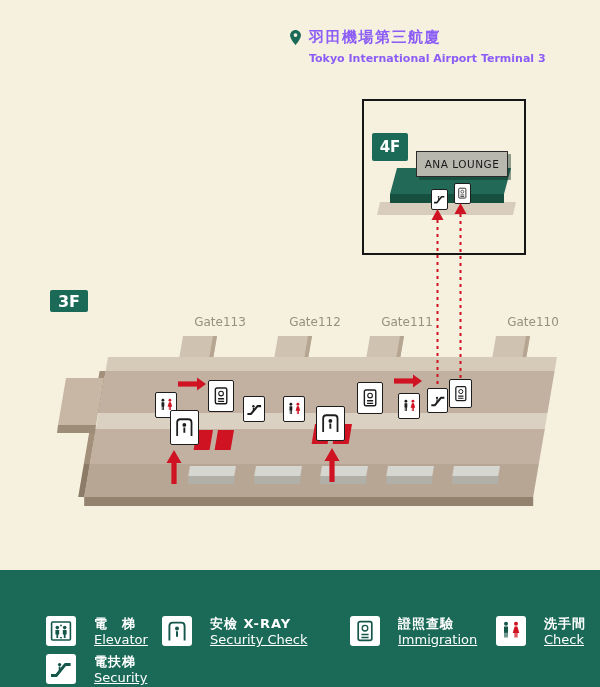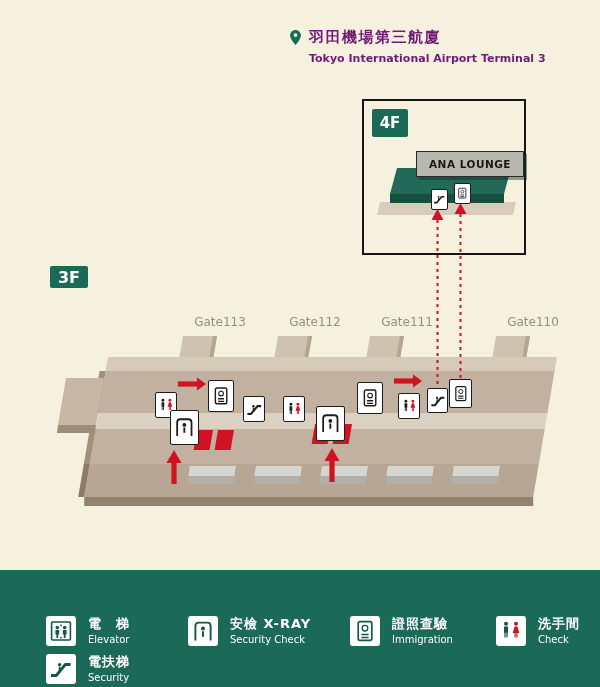--- a/index.html
+++ b/index.html
@@ -1,58 +1,58 @@
 <!DOCTYPE html>
 <html><head>
 <meta charset="utf-8">
 <style>
   html,body{margin:0;padding:0;background:#f6f1df;}
   .page{position:relative;width:600px;height:687px;background:#f6f1df;overflow:hidden;
         font-family:"DejaVu Sans","Liberation Sans",sans-serif;}
 
   
-  .header{position:absolute;left:289px;top:28px;color:#701a75;z-index:4;}
+  .header{position:absolute;left:289px;top:28px;color:#8b5cf6;z-index:4;}
   .header .row1{display:flex;align-items:flex-start;gap:7px;}
   .pin-icon svg{width:13px;height:17px;display:block;margin-top:1px;}
   .title-zh{font-size:15px;font-weight:bold;letter-spacing:1.5px;}
   .title-en{font-size:11px;font-weight:bold;margin-top:5px;margin-left:20px;}
 
   
   .floor-badge{position:absolute;background:#1a6a57;color:#fff;font-weight:bold;
-        display:flex;align-items:center;justify-content:center;border-radius:2px;z-index:3;}
+        display:flex;align-items:center;justify-content:center;border-radius:2px;z-index:3;margin-top:24px;}
   .badge-3f{left:50px;top:266px;width:38px;height:22px;font-size:16px;}
   .badge-4f{left:8px;top:8px;width:36px;height:28px;font-size:15px;position:absolute;}
 
   
   .inset{position:absolute;left:362px;top:99px;width:160px;height:152px;border:2px solid #161616;z-index:1;}
   .inset .platform{position:absolute;left:0;top:0;width:100%;height:100%;}
-  .lounge-box{position:absolute;left:52px;top:50px;width:108px;height:26px;background:#b9b8ae;
-        border:1.5px solid #2b2b2b;color:#181818;font-size:10.5px;font-weight:bold;
+  .lounge-box{position:absolute;left:52px;top:50px;width:92px;height:26px;background:#b9b8ae;
+        border:1.5px solid #2b2b2b;color:#181818;font-size:10.5px;font-weight:normal;
         display:flex;align-items:center;justify-content:center;letter-spacing:.5px;
         box-shadow:3px 3px 0 rgba(15,50,38,.45);box-sizing:border-box;}
 
   
   .gate-label{position:absolute;top:315px;transform:translateX(-50%);font-size:12px;color:#95907f;z-index:1;margin-left:23px;}
 
   
   .map-svg{position:absolute;left:0;top:0;z-index:2;pointer-events:none;}
 
   
   .tile{position:absolute;background:#fff;border:1.5px solid #1d1d1d;border-radius:2px;
         display:flex;align-items:center;justify-content:center;z-index:3;color:#1d1d1d;box-sizing:border-box;}
   .tile svg{width:84%;height:86%;display:block;}
 
   
   .legend{position:absolute;left:0;top:570px;width:600px;height:117px;background:#1a6a57;z-index:4;}
-  .leg-item{position:absolute;display:flex;align-items:flex-start;gap:12px;}
+  .leg-item{position:absolute;display:flex;align-items:flex-start;gap:18px;}
   .leg-tile{width:30px;height:30px;background:#fff;border-radius:3px;display:flex;
         align-items:center;justify-content:center;color:#14574a;flex:0 0 auto;}
   .leg-tile svg{width:24px;height:24px;display:block;}
   .leg-zh{font-size:13px;font-weight:bold;color:#fff;letter-spacing:1px;line-height:15px;}
-  .leg-en{font-size:10px;color:#fff;margin-top:3px;line-height:12px;}
+  .leg-en{font-size:13px;color:#fff;margin-top:3px;line-height:12px;text-decoration:underline;}
 </style>
 </head>
 <body>
 
 <svg width="0" height="0" style="position:absolute" aria-hidden="true">
   <defs>
     <symbol id="sym-elevator" viewBox="0 0 24 24">
       <rect x="2.6" y="3" width="18.8" height="18" rx="1" fill="none" stroke="currentColor" stroke-width="1.6"></rect>
       <circle cx="8.3" cy="8.6" r="1.8" fill="currentColor"></circle>
       <path d="M6.4,11 h3.8 v4.6 h-1 v3.4 h-1.8 v-3.4 h-1 z" fill="currentColor"></path>
@@ -256,21 +256,21 @@
       <span class="leg-tile">
           <svg>
             <use href="#sym-escalator"></use>
           </svg>
         </span>
       <span class="leg-text">
           <div class="leg-zh">電扶梯</div>
           <div class="leg-en">Security</div>
         </span>
     </div>
-    <div class="leg-item" style="left:188px;top:46px;">
+    <div class="leg-item" style="left:162px;top:46px;">
       <span class="leg-tile">
           <svg>
             <use href="#sym-security"></use>
           </svg>
         </span>
       <span class="leg-text">
           <div class="leg-zh">安檢 X-RAY</div>
           <div class="leg-en">Security Check</div>
         </span>
     </div>

